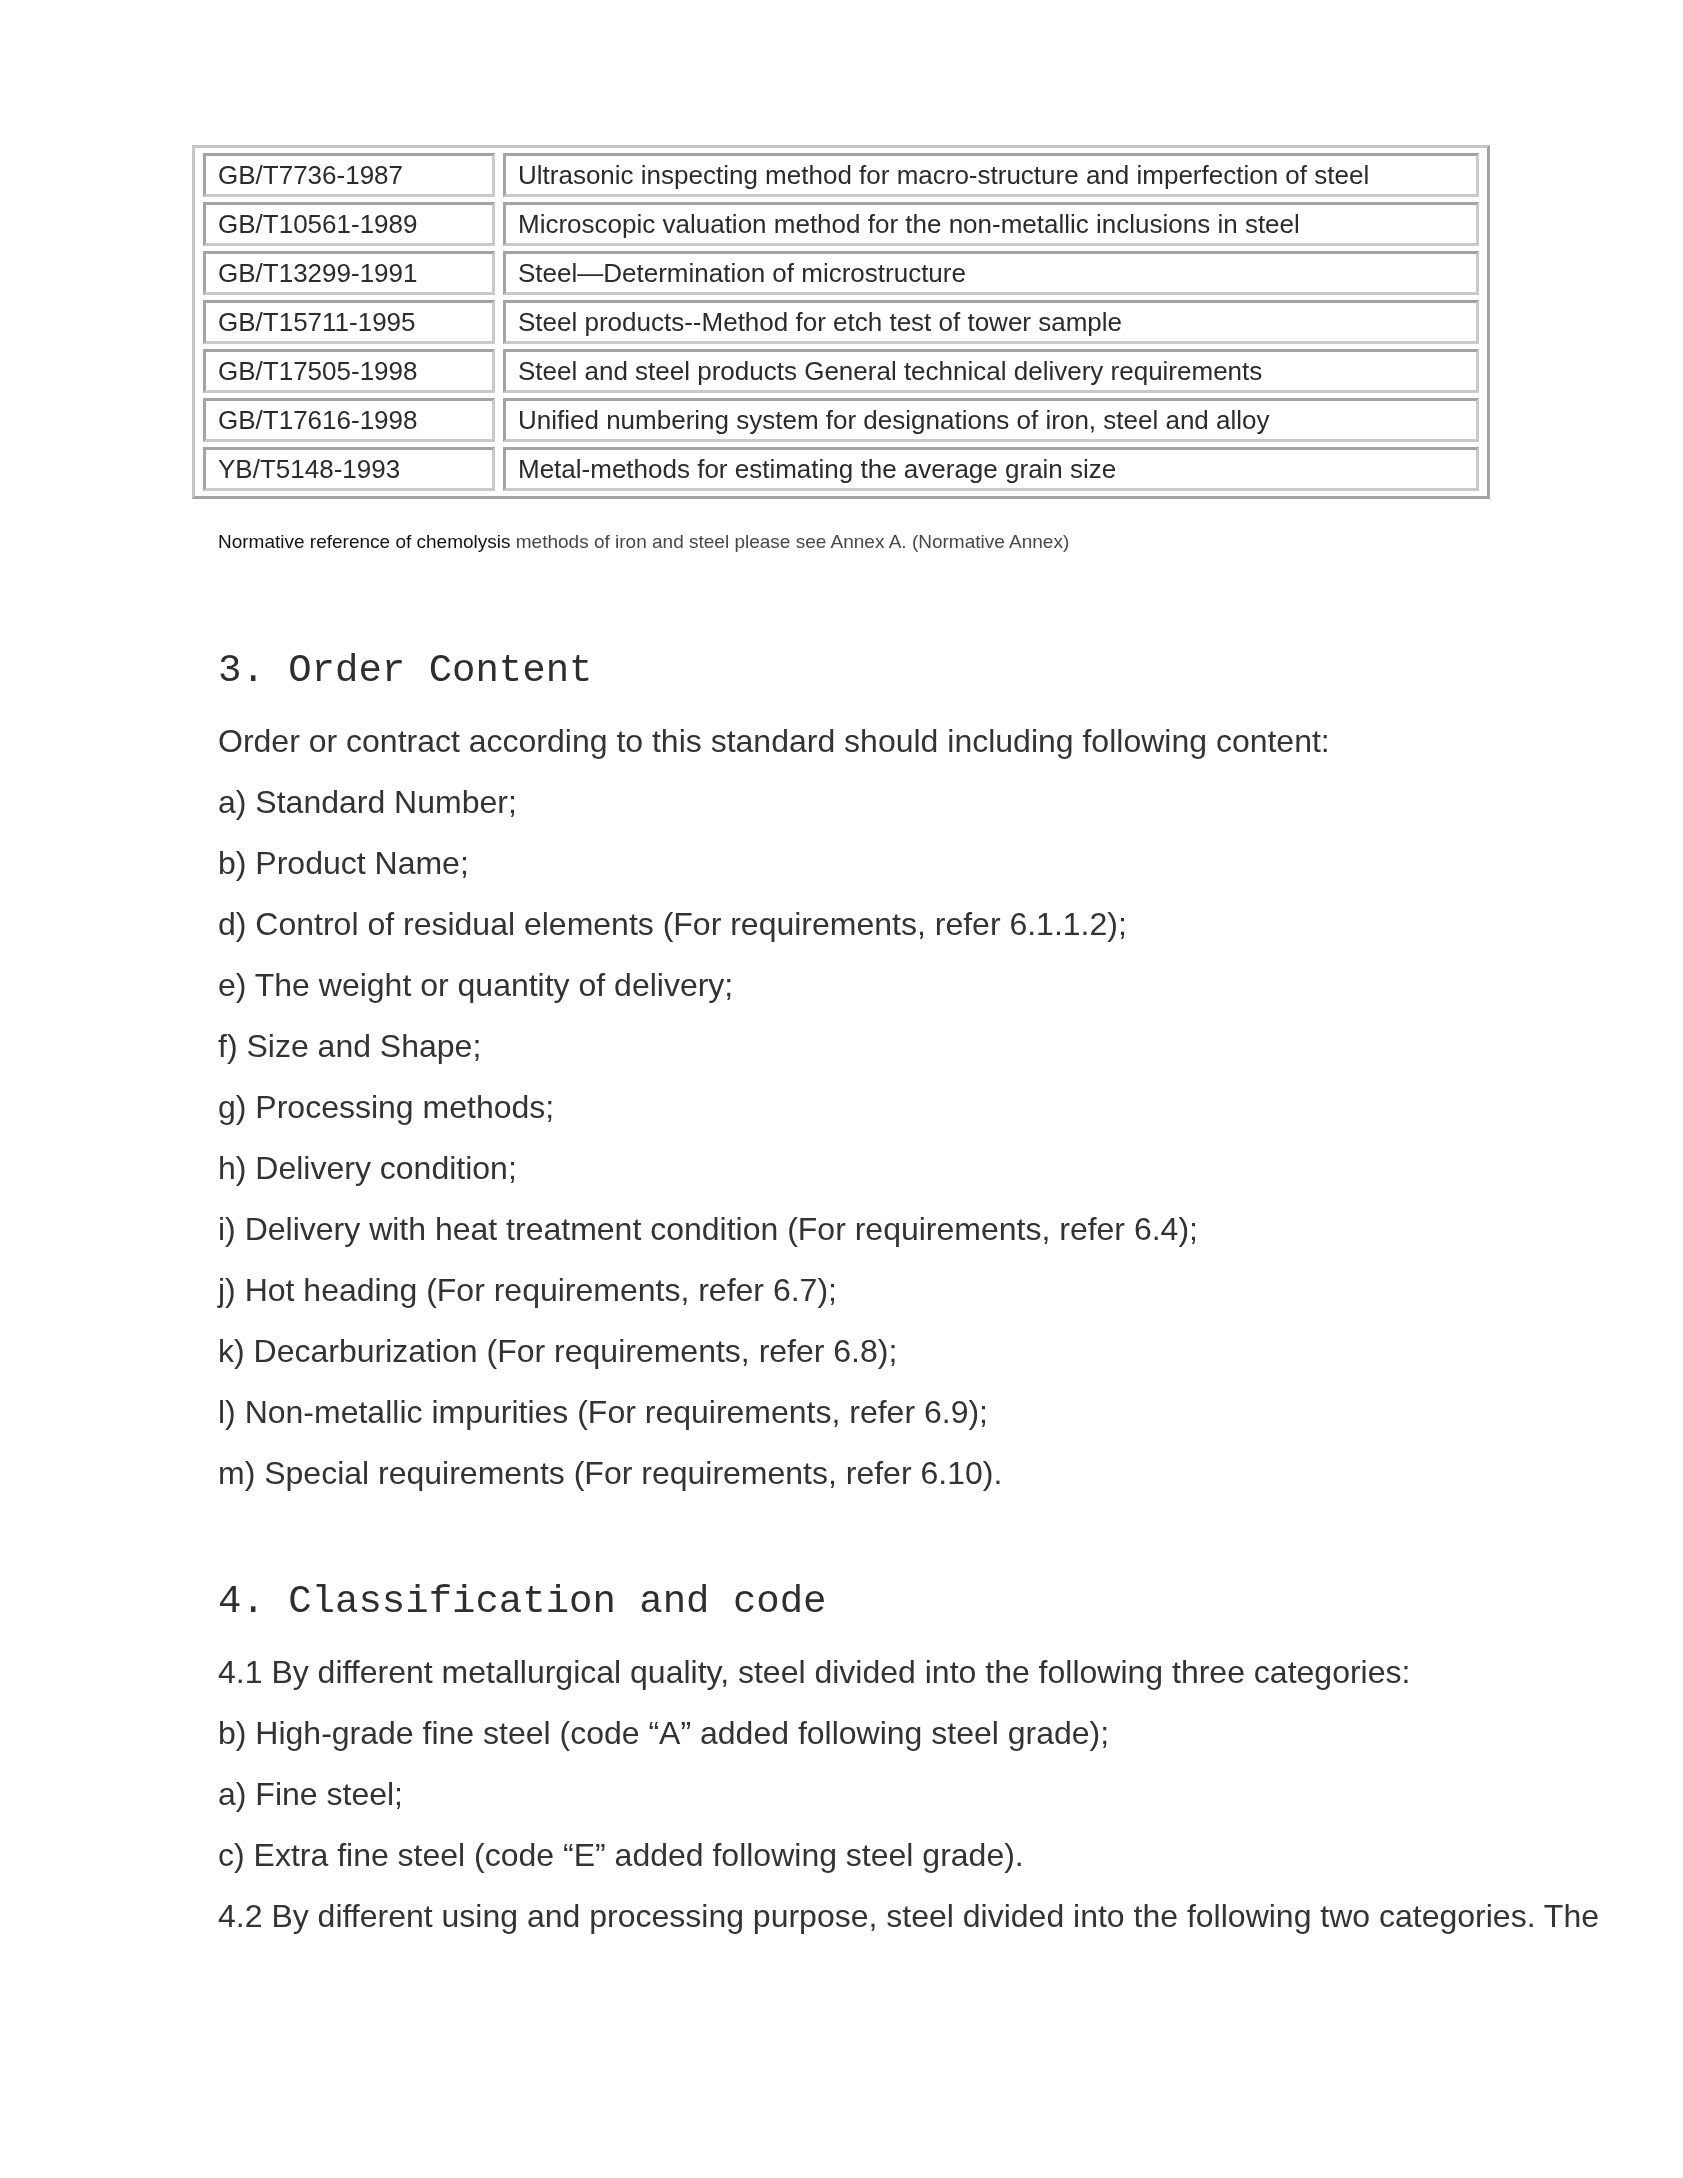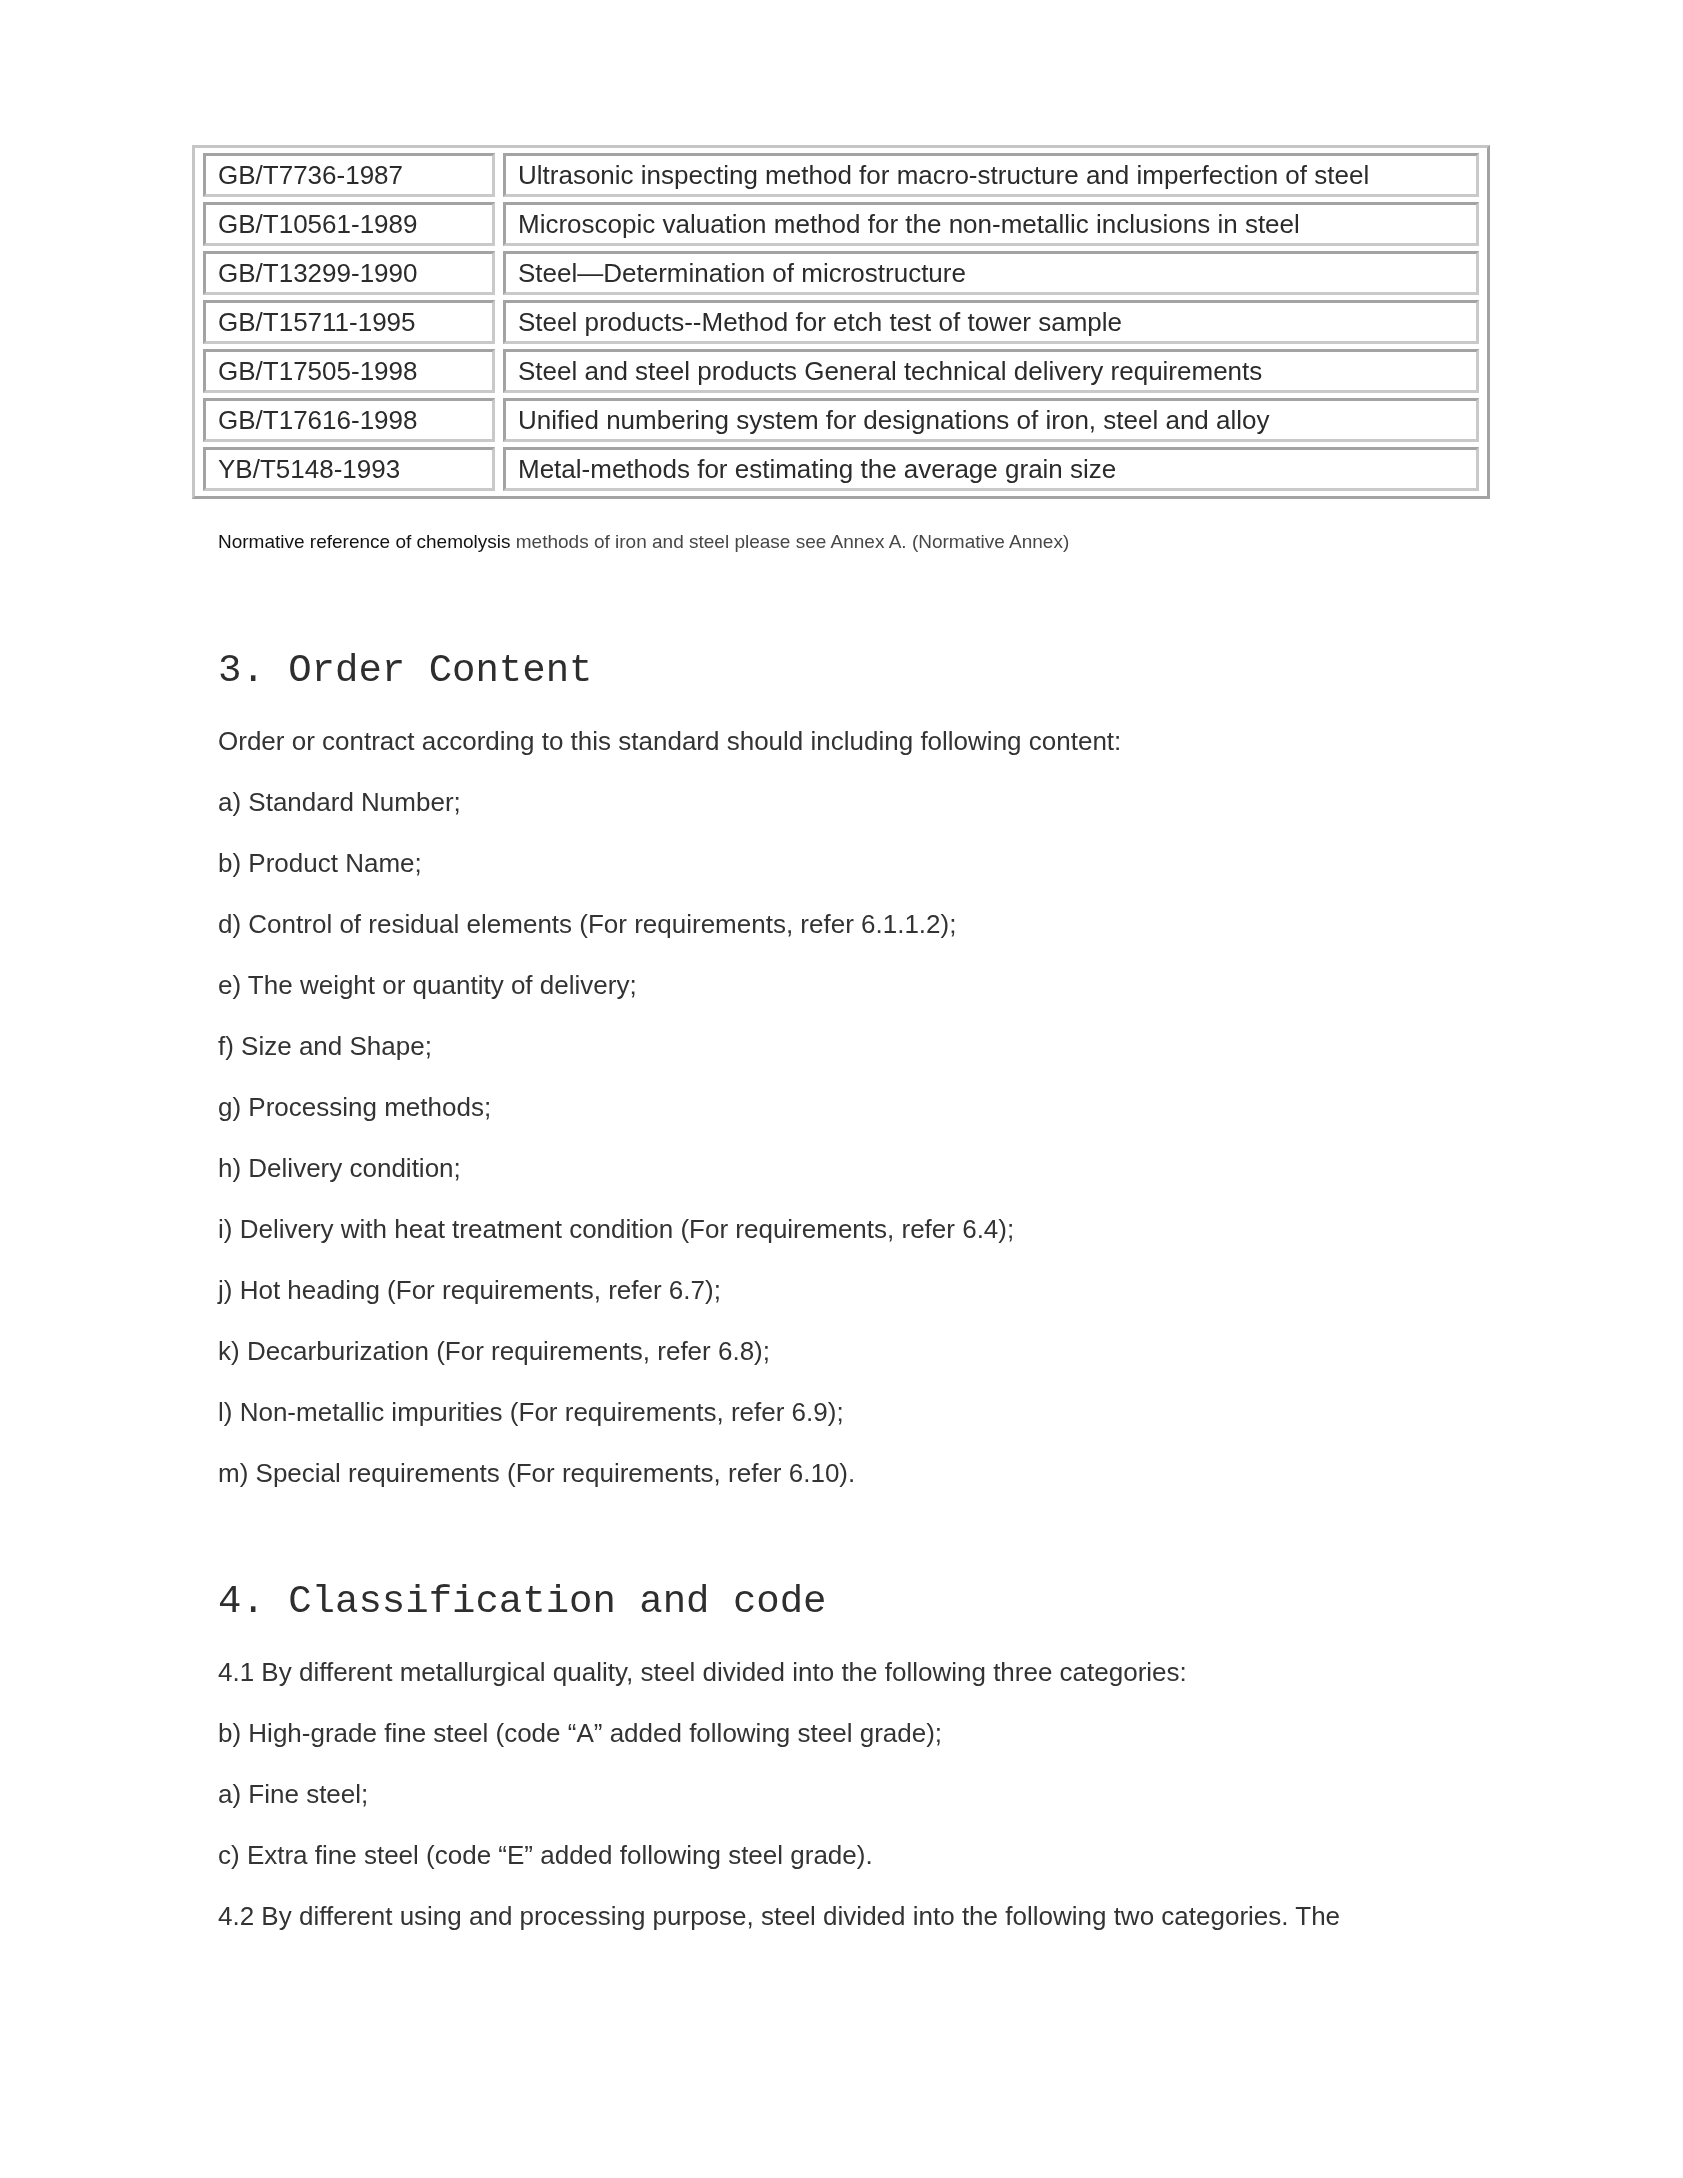--- a/index.html
+++ b/index.html
@@ -49,21 +49,21 @@
   h2.sec {
     margin: 91px 0 32px 218px;
     font-size: 39px;
     line-height: 46px;
     font-weight: 400;
     color: #2e2e2e;
     font-family: Liberation Mono, monospace;
   }
   p.body {
     margin: 0 0 31px 218px;
-    font-size: 26px;
+    font-size: 32px;
     line-height: 30px;
     color: #333333;
     white-space: nowrap;
   }
 </style>
 </head>
 <body>
 
 <div class="page">
 
@@ -71,21 +71,21 @@
     <tbody>
       <tr>
         <td class="code-cell">GB/T7736-1987</td>
         <td>Ultrasonic inspecting method for macro-structure and imperfection of steel</td>
       </tr>
       <tr>
         <td class="code-cell">GB/T10561-1989</td>
         <td>Microscopic valuation method for the non-metallic inclusions in steel</td>
       </tr>
       <tr>
-        <td class="code-cell">GB/T13299-1990</td>
+        <td class="code-cell">GB/T13299-1991</td>
         <td>Steel—Determination of microstructure</td>
       </tr>
       <tr>
         <td class="code-cell">GB/T15711-1995</td>
         <td>Steel products--Method for etch test of tower sample</td>
       </tr>
       <tr>
         <td class="code-cell">GB/T17505-1998</td>
         <td>Steel and steel products General technical delivery requirements</td>
       </tr>

